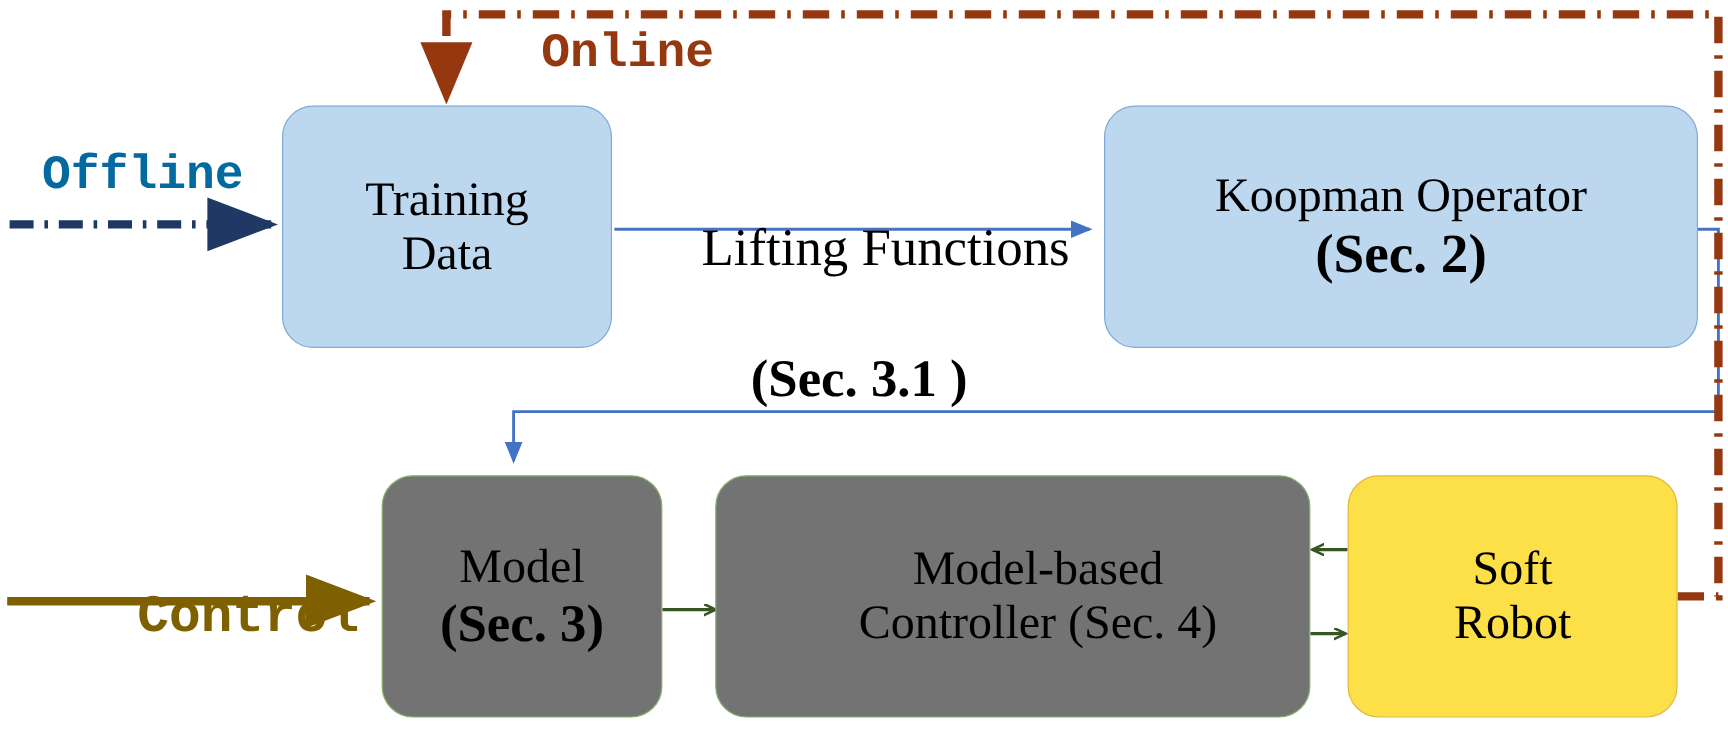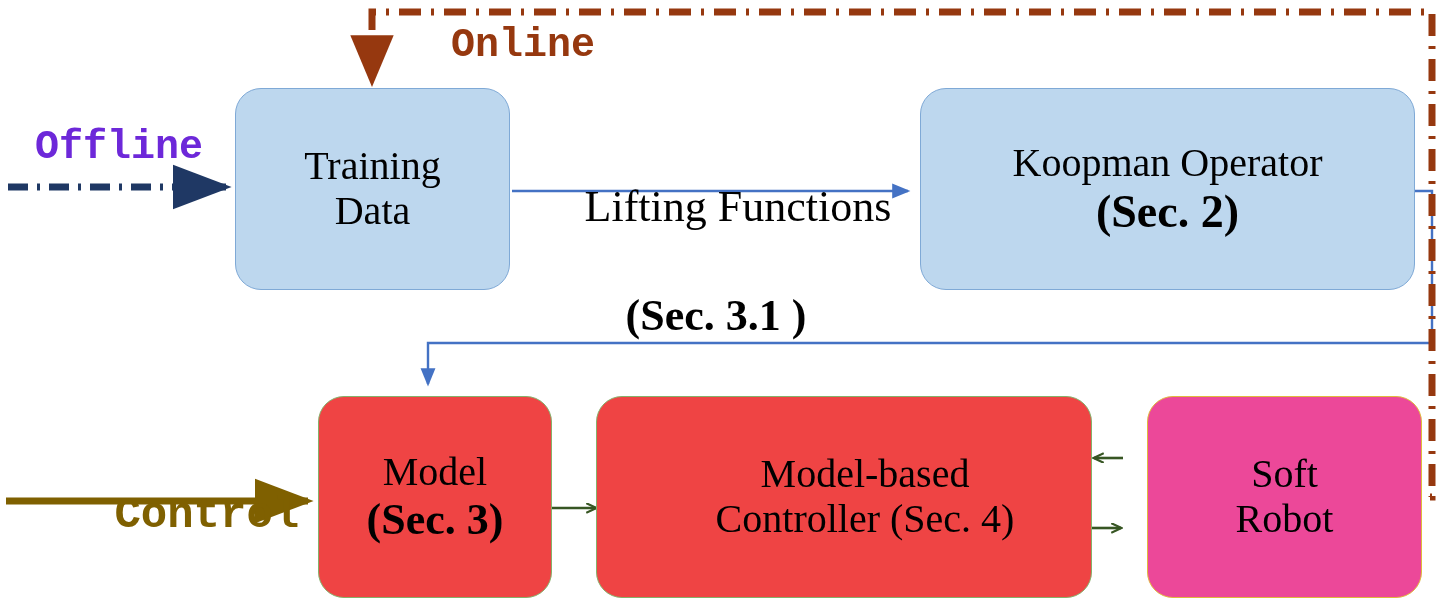--- a/index.html
+++ b/index.html
@@ -41,29 +41,28 @@
   .node .line2 {
     display: block;
     white-space: pre;
   }
   .node-blue {
     background: #bdd7ee;
     border: 1.6px solid #7fa9d6;
     border-radius: 26px;
   }
   .node-green {
-    background: #ef4444;
+    background: #737373;
     border: 1.6px solid #86b06a;
     border-radius: 26px;
   }
   .node-yellow {
-    background: #ec4899;
+    background: #fde047;
     border: 1.6px solid #e0b93c;
     border-radius: 26px;
-    margin-left: 24px;
   }
   .label {
     position: absolute;
     white-space: pre;
     line-height: 1.1;
     text-align: center;
   }
   .lbl-bold {
     font-weight: bold;
     font-family: Liberation Mono, monospace;
@@ -137,21 +136,21 @@
 
     <g>
       <path d="M1092,528 L1121,528" fill="none" stroke="#375623" stroke-width="2.6" marker-end="url(#arrow-green-open)"></path>
     </g>
 
     <g>
       <path d="M1398,497 L1432,497 L1432,12 L372,12 L372,80" fill="none" stroke="#96380f" stroke-width="7" stroke-dasharray="22 10 3 10" marker-end="url(#arrow-orange)"></path>
     </g>
   </svg>
 
-  <div class="label lbl-bold f40" style="left:24px; top:126px; width:190px; color:#6d28d9;">Offline</div>
+  <div class="label lbl-bold f40" style="left:24px; top:126px; width:190px; color:#0369a1;">Offline</div>
 
   <div class="label lbl-bold f40" style="left:438px; top:24px; width:170px; color:#96380f;">Online</div>
 
   <div class="label lbl-bold f38" style="left:6px; top:443px; width:296px; color:#7f6000;">
     <span>Control</span><br>
     <span style="position:relative; top:30px;">Objectives</span>
   </div>
 
   <div class="edge-label f38" style="left:520px; top:135px; width:392px;">
     <span>Lifting Functions</span>

